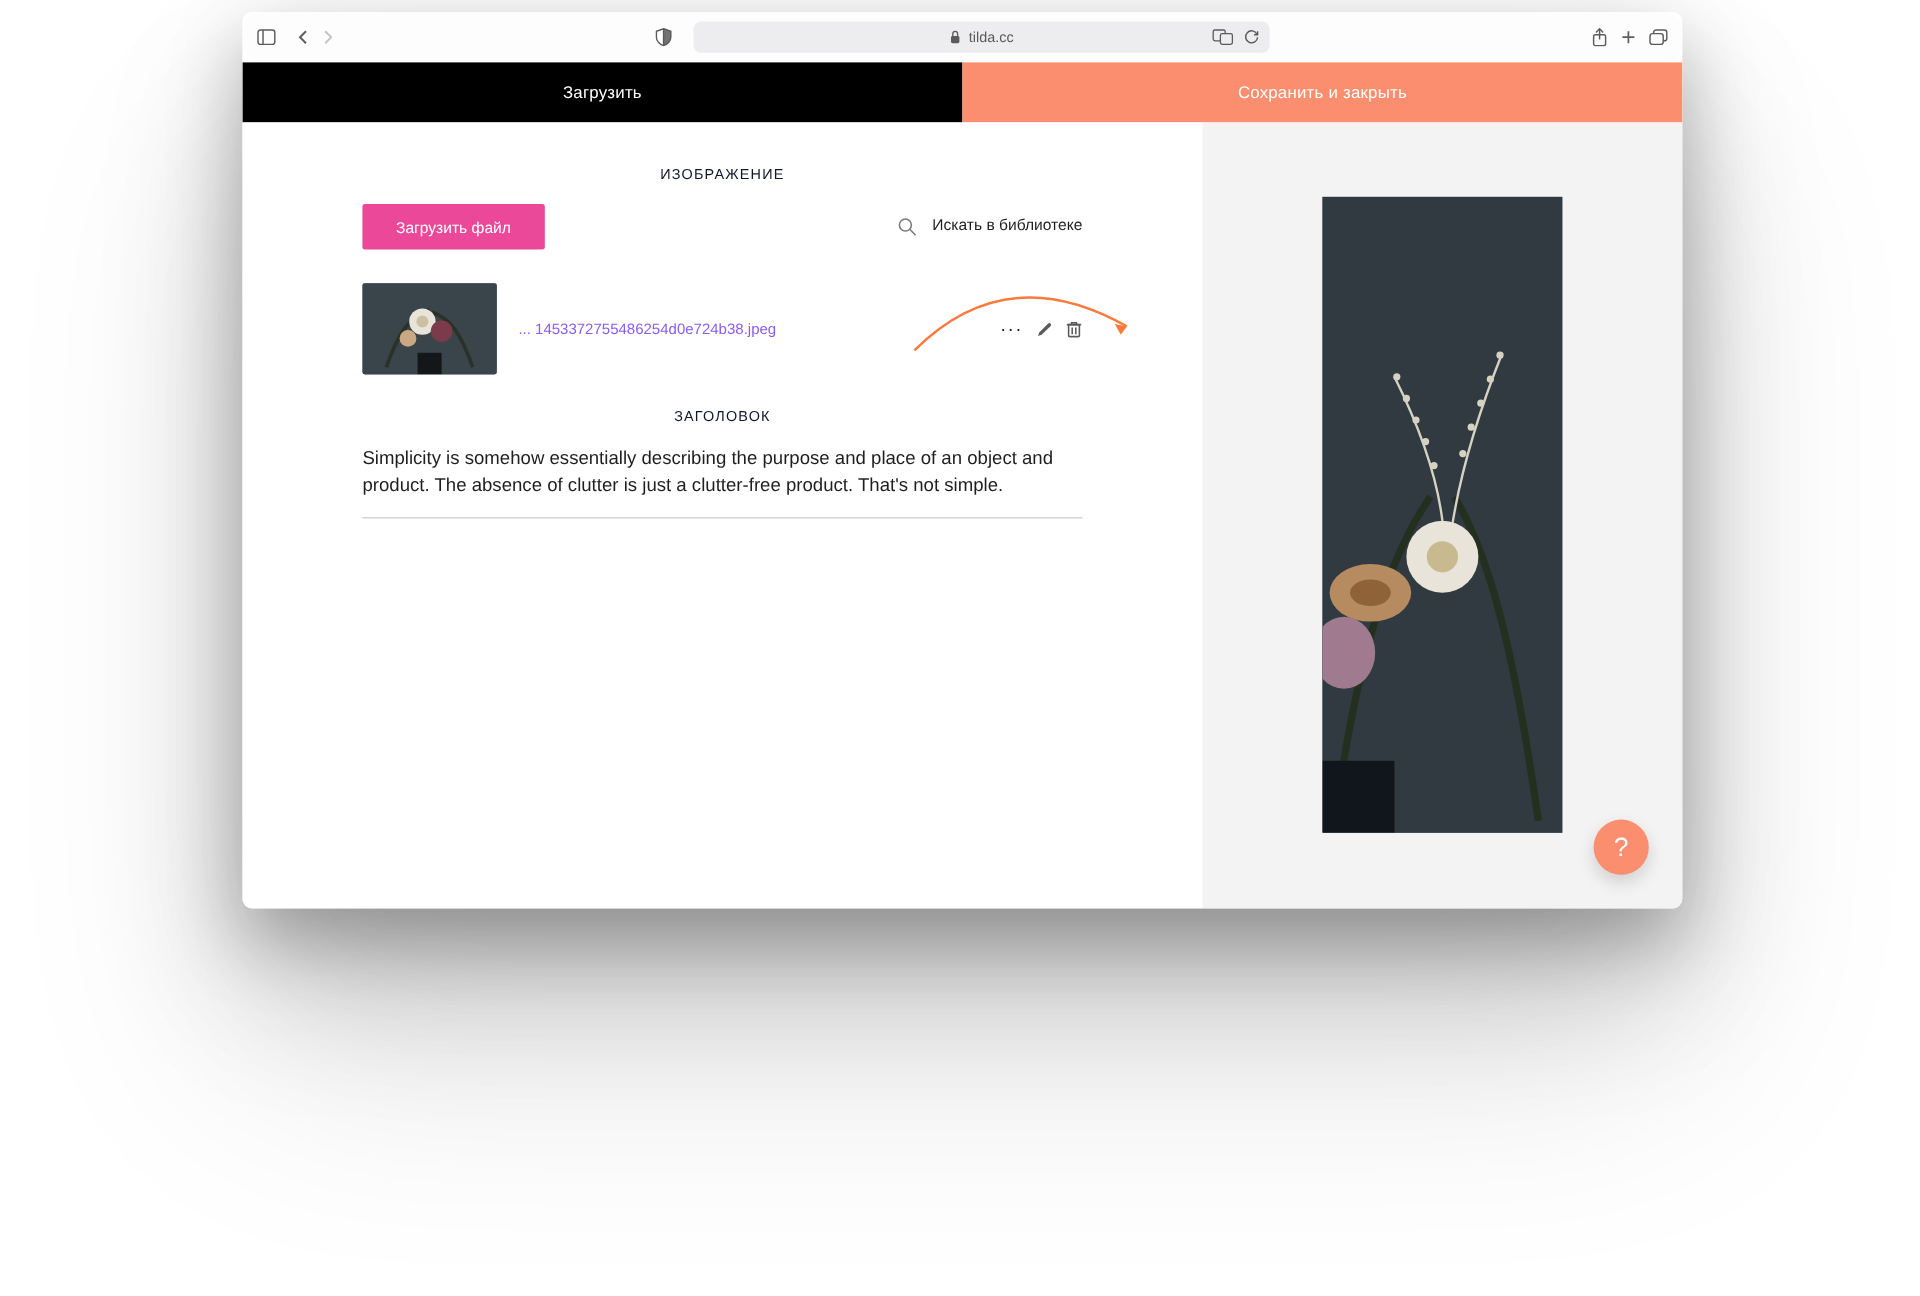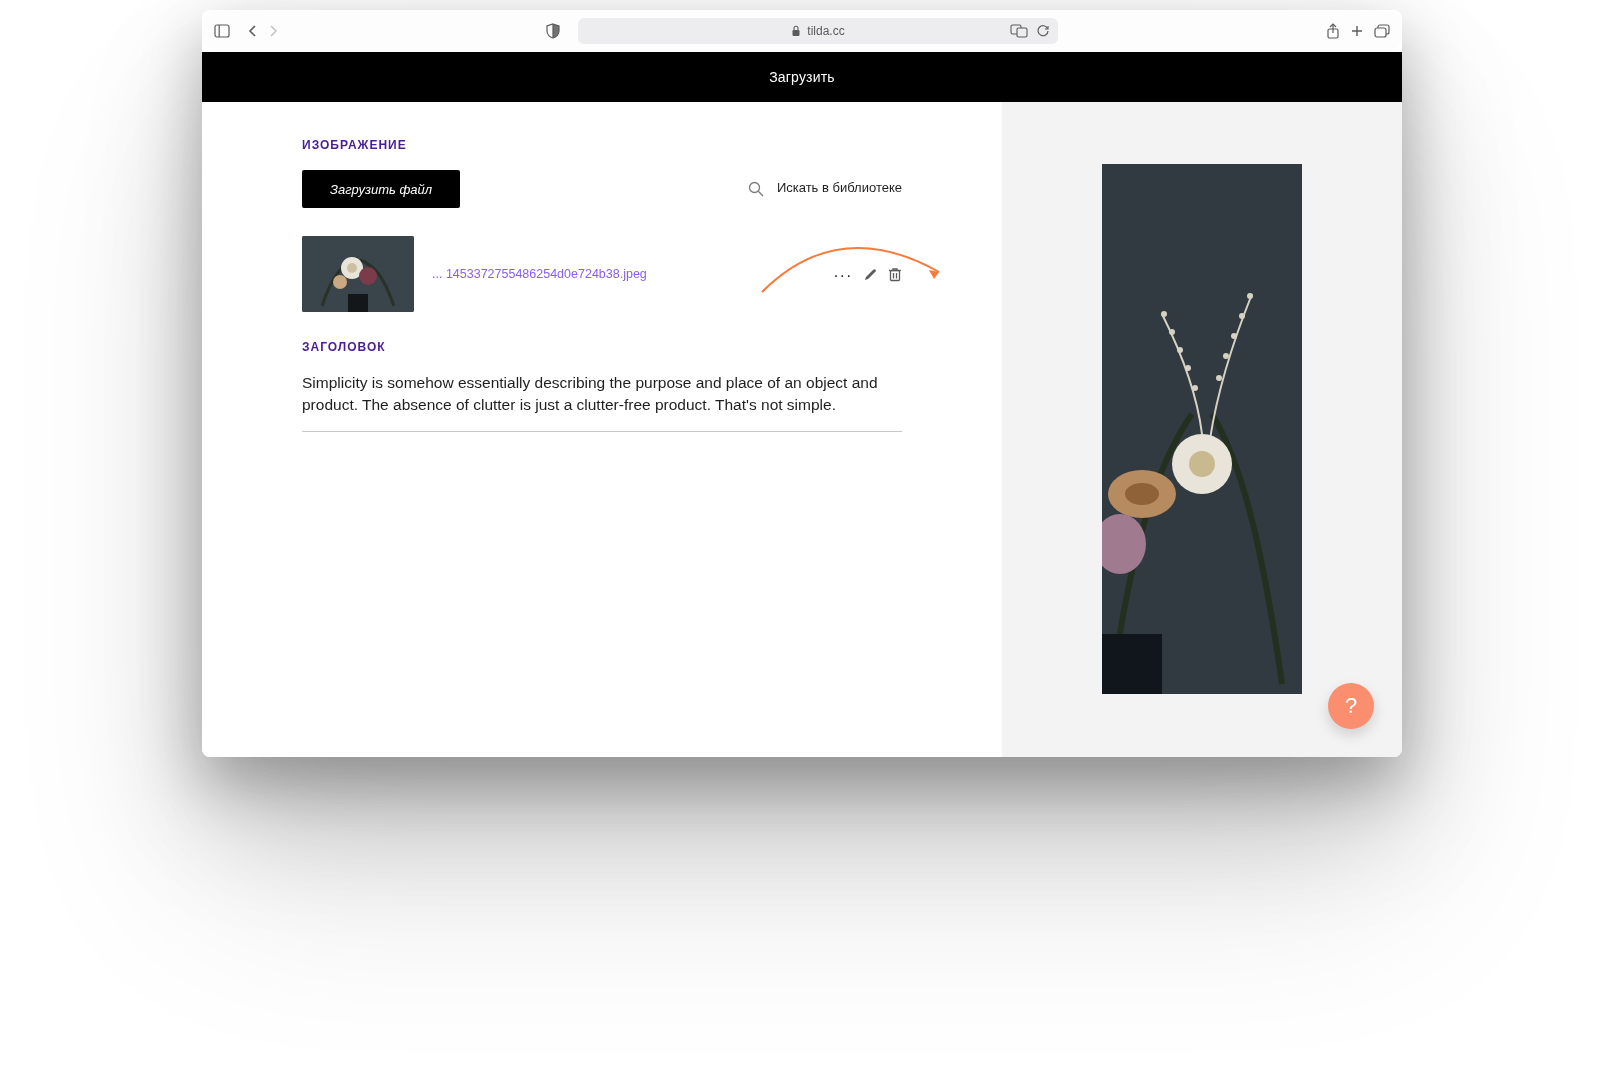--- a/index.html
+++ b/index.html
@@ -78,31 +78,31 @@
     padding: 62px 0 0 0;
     display:flex; justify-content:center;
   }
   .preview-img {
     width: 200px; height: 530px;
     background:#2d363b;
     position:relative; overflow:hidden;
   }
 
   .label {
-    font-size:12px; letter-spacing:1px; color:#4c1d95;
-    margin-bottom:18px; font-weight:700;
+    font-size:12px; letter-spacing:1px; color:#0f172a;
+    margin-bottom:18px; font-weight:400;
     text-transform:uppercase;
+    text-align:center;
   }
 
   .upload-row { display:flex; align-items:center; justify-content:space-between; margin-bottom:28px;}
   .upload-btn {
-    background:#000000; color:#fff; border:none;
+    background:#ec4899; color:#fff; border:none;
     padding: 0 28px; height:38px; font-size:13px; cursor:pointer;
     border-radius:2px;
-    font-style:italic;
   }
   .lib-search { display:flex; gap:12px; color:#1f1f1f; cursor:pointer; font-size:13px;}
   .lib-search svg{ color:#7a7a7a;}
 
   .file-row { display:flex; align-items:center; gap:18px; margin-bottom:28px; position:relative;}
   .thumb { width:112px; height:76px; background:#394249; border-radius:2px; position:relative; overflow:hidden;}
   .fname { font-size:12.5px; color:#8b5cf6; }
   .file-actions { margin-left:auto; display:flex; align-items:center; gap:10px; color:#1f1f1f;}
   .file-actions .dots{ letter-spacing:2px; padding-bottom:4px;}
   .file-actions span, .file-actions div { cursor:pointer; }
@@ -210,20 +210,21 @@
       <span class="ic">
         <svg width="16" height="14" viewBox="0 0 16 14" fill="none" stroke="currentColor" stroke-width="1.2">
             <rect x="4" y="1" width="11" height="9" rx="2"></rect>
             <rect x="1" y="4" width="11" height="9" rx="2" fill="#fdfdfd"></rect>
           </svg>
       </span>
     </div>
 
     <div class="topbar">
       <button class="btn-save">Загрузить</button>
+      <button class="btn-save-close">Сохранить и закрыть</button>
     </div>
 
     <div class="content">
       <div class="panel">
         <div class="panel-inner">
 
           <div class="label">ИЗОБРАЖЕНИЕ</div>
 
           <div class="upload-row">
             <button class="upload-btn">Загрузить файл</button>

